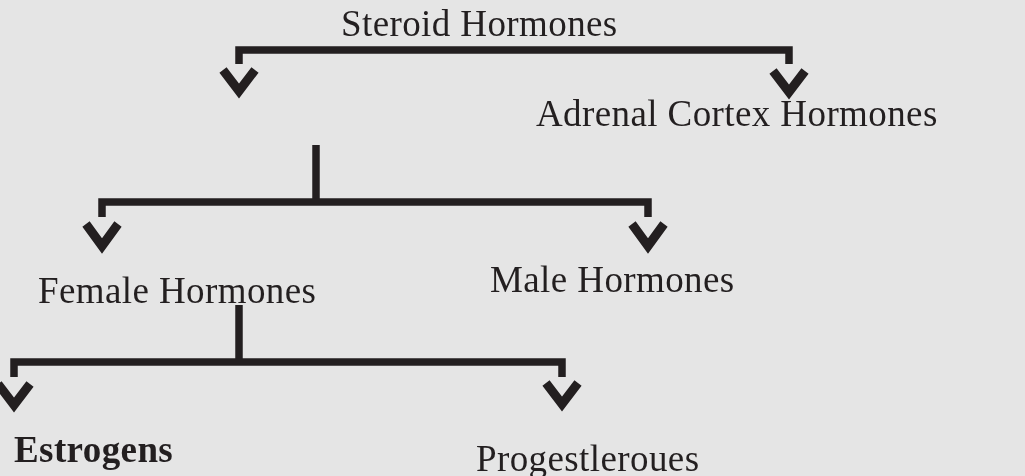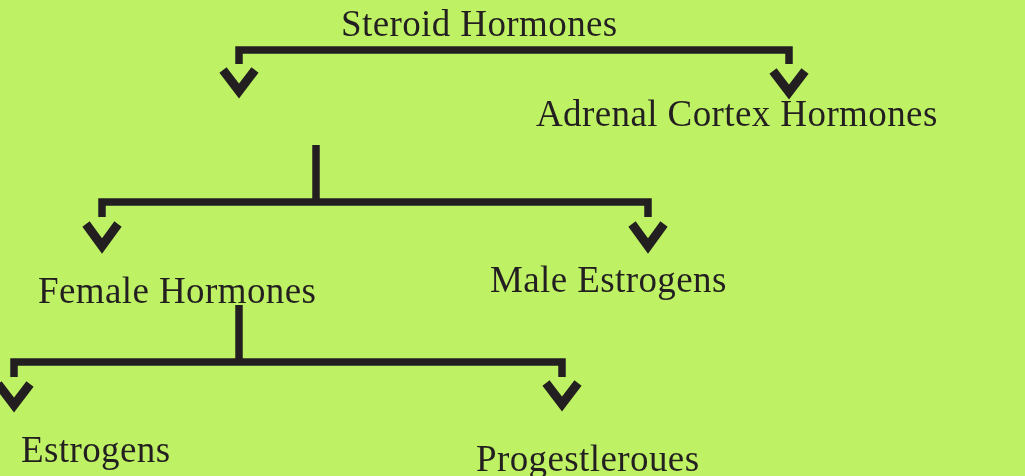--- a/index.html
+++ b/index.html
@@ -4,21 +4,21 @@
 <style>
   html, body {
     margin: 0;
     padding: 0;
     background: #ffffff;
   }
   .stage {
     position: relative;
     width: 1025px;
     height: 476px;
-    background: #bef264;
+    background: #e5e5e5;
     overflow: hidden;
     font-family: "Liberation Serif", "DejaVu Serif", serif;
   }
   .connectors {
     position: absolute;
     left: 0;
     top: 0;
     width: 1025px;
     height: 476px;
   }
@@ -28,21 +28,21 @@
     font-size: 37px;
     line-height: 1.1;
     white-space: nowrap;
     letter-spacing: 0.4px;
   }
   .lbl-steroid   { left: 341px; top: 4px; }
   .lbl-sex       { left: 84px;  top: 97px; }
   .lbl-adrenal   { left: 536px; top: 94px; }
   .lbl-female    { left: 38px;  top: 271px; }
   .lbl-male      { left: 490px; top: 260px; }
-  .lbl-estrogens { left: 21px;   top: 430px; }
+  .lbl-estrogens { left: 14px;   top: 430px; font-weight: bold; }
   .lbl-progest   { left: 476px; top: 439px; }
 </style>
 </head>
 <body>
 
 <div class="stage">
 
   <svg class="connectors" viewBox="0 0 1025 476" xmlns="http://www.w3.org/2000/svg" fill="none" stroke="#231f20">
 
     <g>
@@ -66,19 +66,19 @@
     </g>
   </svg>
 
   <div class="node-label lbl-steroid">Steroid Hormones</div>
 
 
   <div class="node-label lbl-adrenal">Adrenal Cortex Hormones</div>
 
   <div class="node-label lbl-female">Female Hormones</div>
 
-  <div class="node-label lbl-male">Male Estrogens</div>
+  <div class="node-label lbl-male">Male Hormones</div>
 
   <div class="node-label lbl-estrogens">Estrogens</div>
 
   <div class="node-label lbl-progest">Progestleroues</div>
 
 </div>
 
 </body></html>

